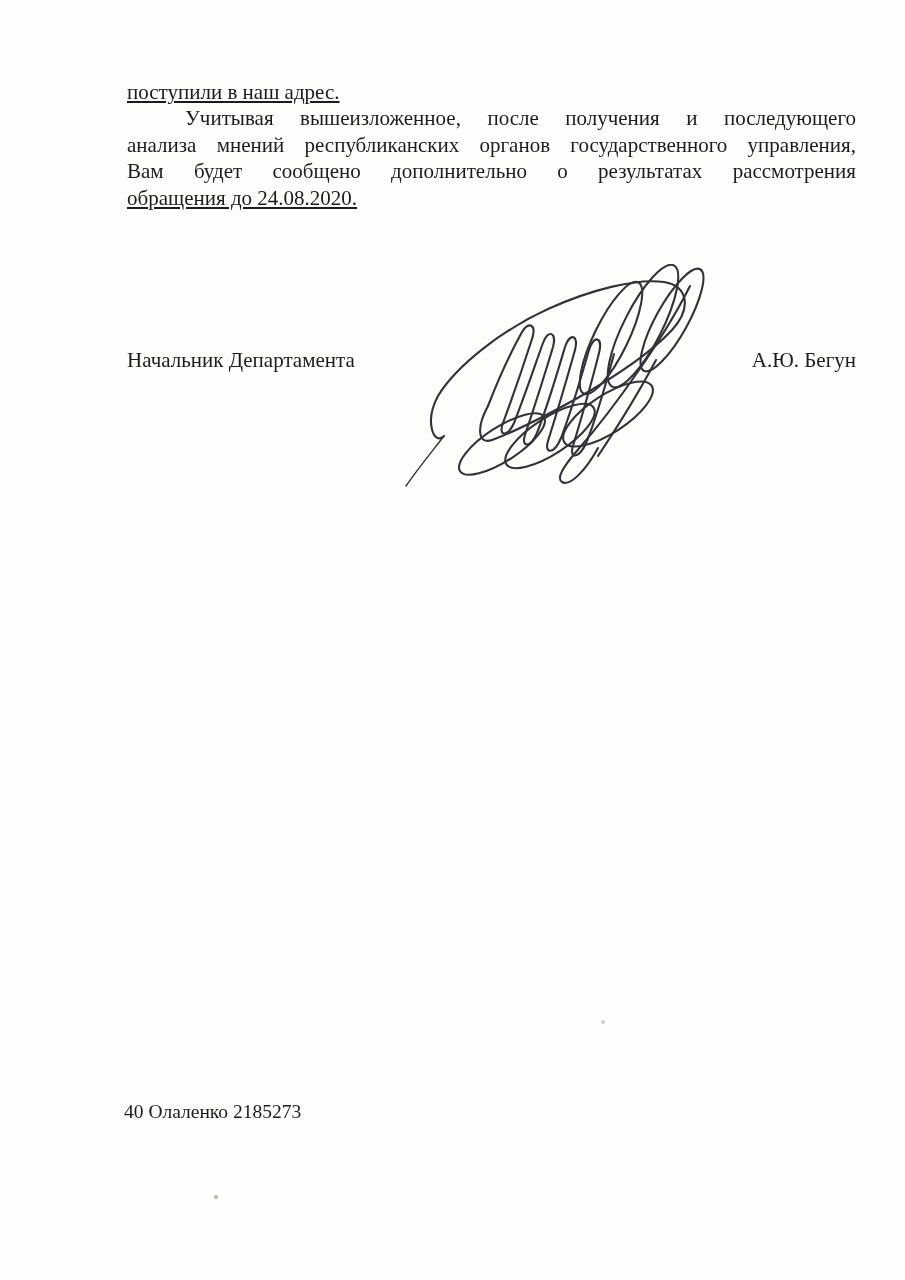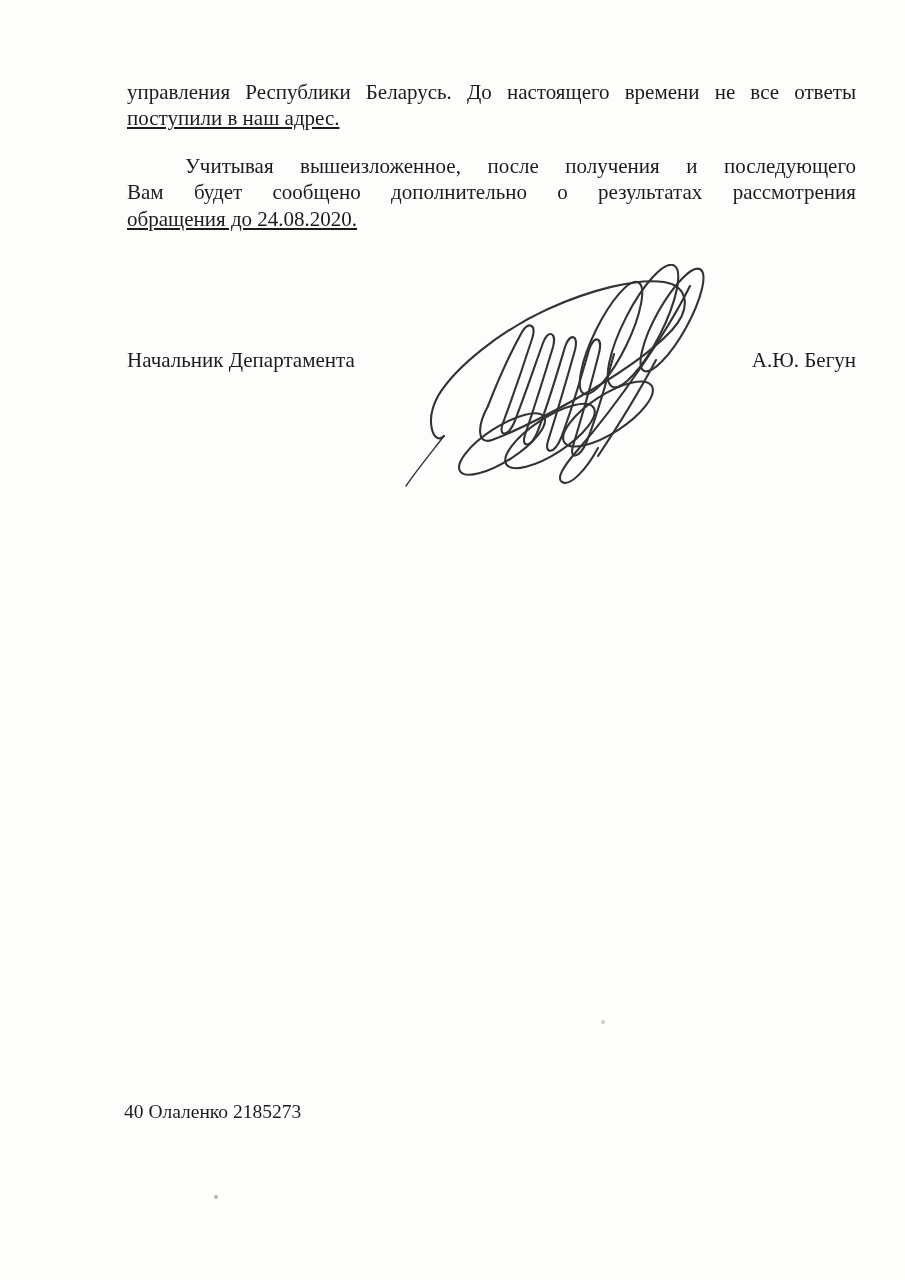--- a/index.html
+++ b/index.html
@@ -23,21 +23,21 @@
     font-size:21px;line-height:26.4px;
   }
   .para{margin:0;}
   .line{
     text-align:justify;
     text-justify:inter-word;
     white-space:normal;
   }
   .line.just{text-align-last:justify;}
   .line.lastline{text-align-last:left;text-decoration:underline;}
-  .line.indent{padding-left:58px;margin-top:21px;}
+  .line.indent{padding-left:58px;}
   .sig-row{
     position:absolute;left:127px;top:347px;width:729px;
     display:flex;justify-content:space-between;align-items:flex-start;
     font-size:21px;line-height:26px;gap:48px;
   }
   .sig{
     position:absolute;left:398px;top:264px;width:330px;height:232px;
     pointer-events:none;
   }
   .sig path,.sig ellipse{
@@ -53,25 +53,25 @@
   .s1{left:601px;top:1020px;width:4px;height:4px;background:#cfcdc9;}
   .s2{left:214px;top:1195px;width:4px;height:4px;background:#b9b4ac;}
 </style>
 </head>
 <body>
 
 <div class="page">
 
   <div class="body-text">
     <div class="para">
-      <div class="line just">управления Республики Беларусь. До настоящего времени не все ответы</div>
       <div class="line lastline">поступили в наш адрес.</div>
     </div>
     <div class="para">
       <div class="line just indent">Учитывая вышеизложенное, после получения и последующего</div>
+      <div class="line just">анализа мнений республиканских органов государственного управления,</div>
       <div class="line just">Вам будет сообщено дополнительно о результатах рассмотрения</div>
       <div class="line lastline">обращения до 24.08.2020.</div>
     </div>
   </div>
 
   <div class="sig-row">
     <span>Начальник Департамента</span>
     <span>А.Ю. Бегун</span>
   </div>
 

